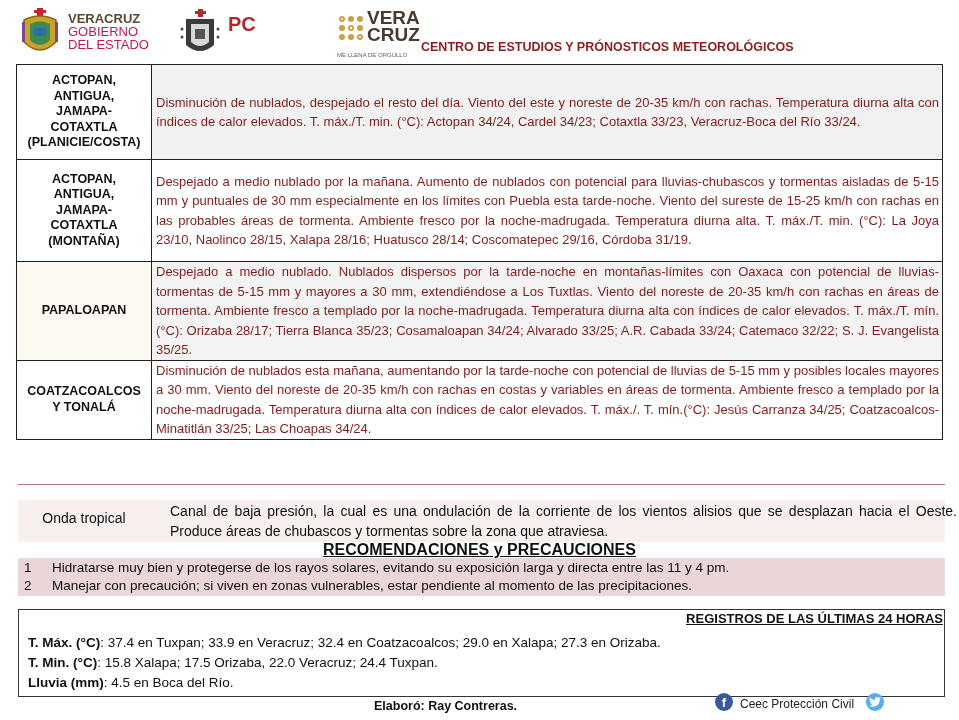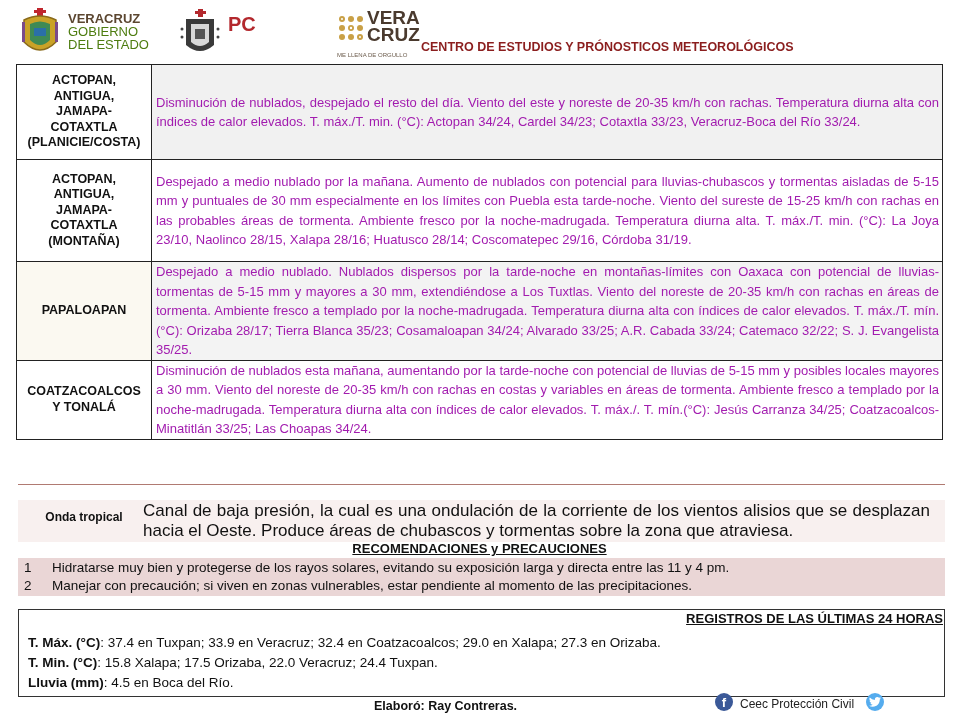--- a/index.html
+++ b/index.html
@@ -6,56 +6,56 @@
   body {
     width: 959px; height: 720px; background: #ffffff; position: relative; overflow: hidden;
     font-family: "Liberation Sans", "DejaVu Sans", sans-serif; color: #111;
   }
   .abs { position: absolute; }
 
   
   .logo-shield { left: 20px; top: 8px; width: 40px; height: 50px; }
   .logo-gob-text { left: 68px; top: 12px; font-size: 13px; line-height: 13px; color: #5a4a3a; }
   .logo-gob-text .b { font-weight: bold; color: #5b4630; }
-  .logo-gob-text .n { color: #4d7c0f; }
+  .logo-gob-text .n { color: #be185d; }
   .logo-pc-shield { left: 180px; top: 9px; width: 40px; height: 50px; }
   .logo-pc-text { left: 228px; top: 14px; }
   .logo-pc-text .pc { font-size: 20px; font-weight: bold; color: #b3282d; line-height: 20px; }
   .logo-pc-text .sub { font-size: 7.5px; color: #7a2a2a; line-height: 9px; margin-top: 32px; }
   .logo-vera-pattern { left: 337px; top: 14px; width: 28px; height: 28px; }
   .logo-vera-text { left: 367px; top: 9px; font-size: 19px; font-weight: bold; line-height: 17px; color: #4a3a2e; letter-spacing: 0px; }
   .logo-vera-tag { left: 337px; top: 52px; font-size: 6px; color: #6a5a4a; }
   .center-title { left: 421px; top: 40px; font-size: 12.5px; font-weight: bold; color: #8b1e1e; }
 
   
   .main-table { left: 16px; top: 64px; width: 927px; border-collapse: collapse; }
   .main-table td, .main-table th { border: 1.5px solid #222; padding: 0; }
   .hdr-row th {
     background: #973534; color: #fff; font-size: 13px; font-weight: bold; height: 36px;
     border-color: #973534; border-right: 1px solid #e8c8c8;
   }
   .hdr-row th:last-child { border-right-color: #973534; }
   .cuenca-cell { width: 134px; text-align: center; font-weight: bold; font-size: 12.5px; line-height: 15.5px; }
-  .desc-cell { font-size: 13px; line-height: 19.5px; padding: 0 3px 0 4px !important; text-align: justify; color: #a21caf; }
+  .desc-cell { font-size: 13px; line-height: 19.5px; padding: 0 3px 0 4px !important; text-align: justify; color: #7f1d1d; }
   .row-grey .desc-cell { background: #f1f1f1; }
   .row-grey .cuenca-cell { background: #fff; }
   .row-cream .cuenca-cell { background: #fbf9f1; }
   .row-cream .desc-cell { background: #f3f3f3; }
   .row-white td { background: #fff; }
 
   
   .sep-line { left: 18px; width: 927px; height: 0; border-top: 1.5px solid #b07a72; }
 
   
   .onda { left: 18px; top: 500px; width: 927px; height: 42px; background: #f8f0ef; }
-  .onda-label { left: 18px; top: 510px; width: 132px; text-align: center; font-weight: bold; font-size: 12px; }
-  .onda-text { left: 143px; top: 501px; width: 787px; font-size: 17px; line-height: 20px; text-align: justify; text-align-last: left; }
-
-  
-  .reco-title { left: 0; top: 541px; width: 959px; text-align: center; font-weight: bold; font-size: 13px; text-decoration: underline; }
+  .onda-label { left: 18px; top: 510px; width: 132px; text-align: center; font-weight: normal; font-size: 14px; }
+  .onda-text { left: 170px; top: 501px; width: 787px; font-size: 14px; line-height: 20px; text-align: justify; text-align-last: left; }
+
+  
+  .reco-title { left: 0; top: 541px; width: 959px; text-align: center; font-weight: bold; font-size: 16px; text-decoration: underline; }
   .reco-box { left: 18px; top: 558px; width: 927px; height: 38px; background: #ead6d6; }
   .reco-item { left: 24px; font-size: 13.5px; line-height: 18px; }
   .reco-num { display: inline-block; width: 28px; }
 
   
   .reg-box { left: 18px; top: 609px; width: 925px; height: 86px; border: 1px solid #333; background: #fff; }
   .reg-title { left: 18px; top: 611px; width: 925px; text-align: right; font-weight: bold; font-size: 13px; text-decoration: underline; }
   .reg-line { left: 28px; font-size: 13.5px; line-height: 18px; }
   .reg-line b { font-weight: bold; }
 

